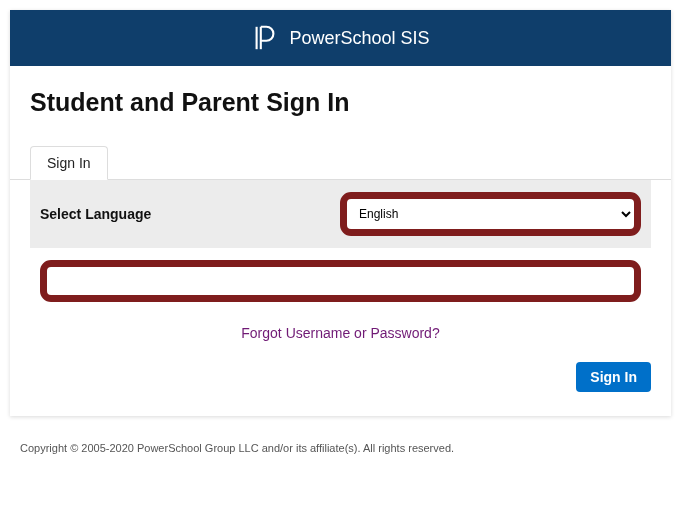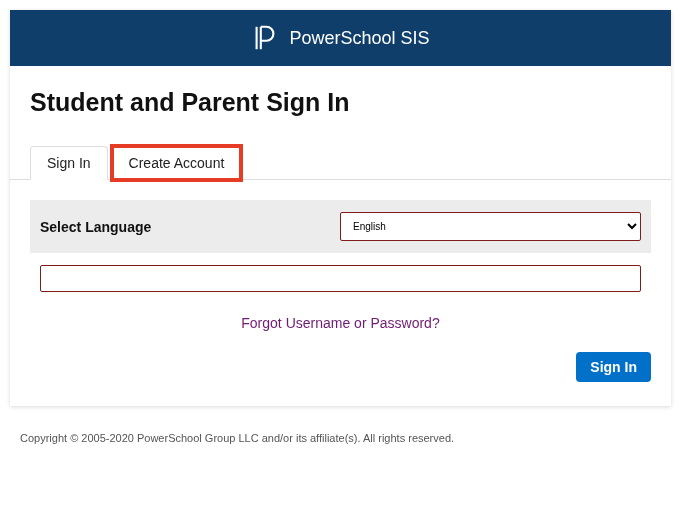--- a/index.html
+++ b/index.html
@@ -69,21 +69,20 @@
     }
     .tab.active {
       border-bottom: 1px solid #fff;
     }
     .tab.highlighted {
       outline: 4px solid #e63b25;
       outline-offset: -2px;
       border-radius: 0;
     }
     .form-area {
-      margin-top: 20px;
     }
     .form-row {
       display: flex;
       align-items: center;
       padding: 12px 10px;
       gap: 20px;
     }
     .form-row.shaded {
       background: #ececec;
     }
@@ -93,23 +92,23 @@
       font-weight: bold;
       color: #111;
     }
     .form-control {
       flex: 1;
     }
     .form-control select,
     .form-control input {
       width: 100%;
       padding: 7px 8px;
-      font-size: 10px;
-      border: 1px solid #7f1d1d;
-      border-radius: 2px;
+      font-size: 12px;
+      border: 7px solid #7f1d1d;
+      border-radius: 11px;
       background: #fff;
     }
     .forgot-link {
       text-align: center;
       margin-top: 10px;
     }
     .forgot-link a {
       color: #701a75;
       font-size: 14px;
       text-decoration: none;
@@ -146,21 +145,20 @@
         <path d="M 14 4 L 14 36" stroke="#fff" stroke-width="3" fill="none"></path>
         <path d="M 14 4 L 22 4 A 10 10 0 0 1 22 24 L 14 24" stroke="#fff" stroke-width="3" fill="none"></path>
       </svg>
       <span>PowerSchool SIS</span>
     </div>
   </div>
   <div class="content">
     <h1 class="page-title">Student and Parent Sign In</h1>
     <div class="tabs">
       <div class="tab active">Sign In</div>
-      <div class="tab highlighted">Create Account</div>
     </div>
     <div class="form-area">
       <div class="form-row shaded">
         <div class="form-label">Select Language</div>
         <div class="form-control">
           <select>
             <option>English</option>
           </select>
         </div>
       </div>

